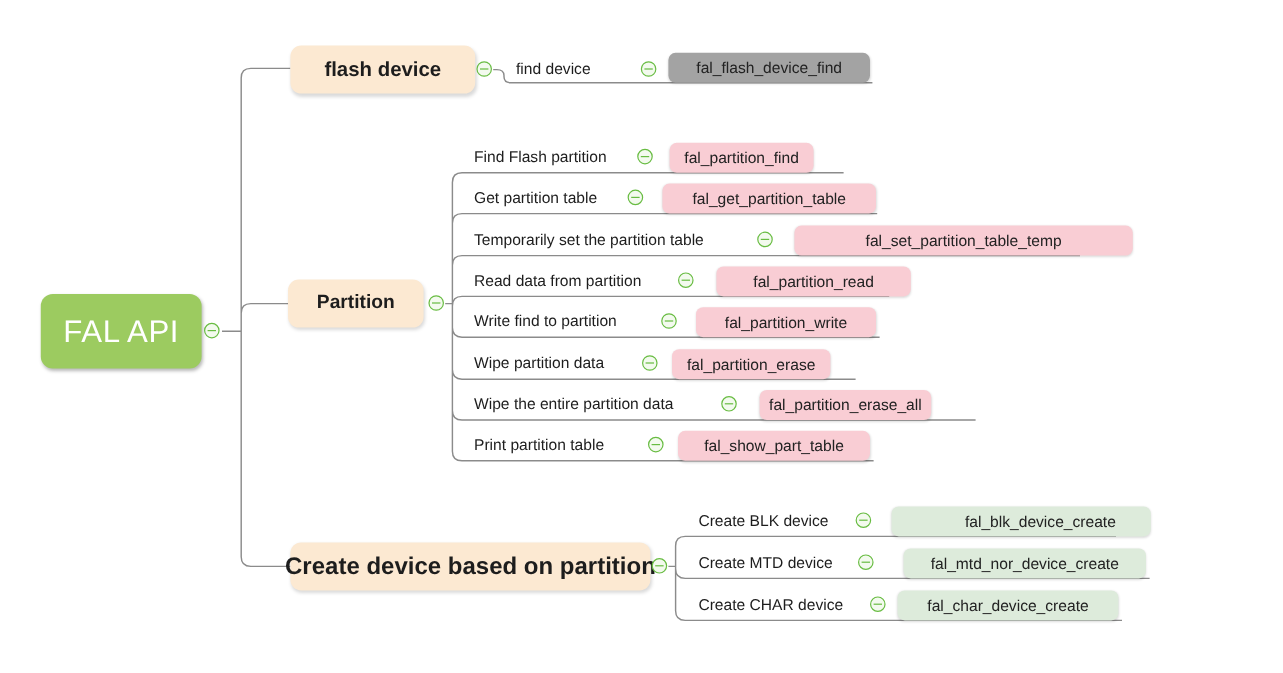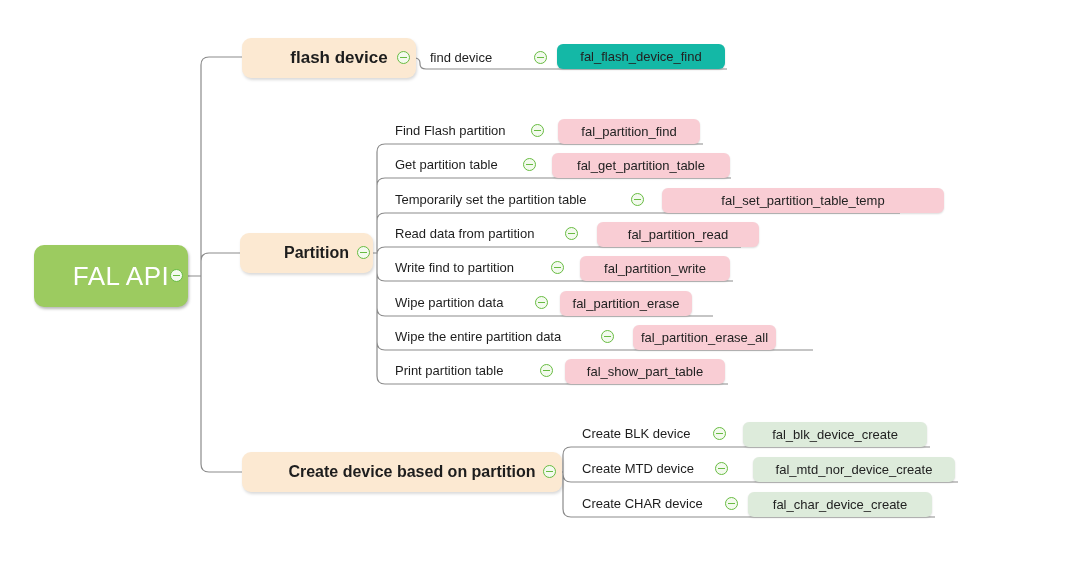--- a/index.html
+++ b/index.html
@@ -5,36 +5,36 @@
   html,body{margin:0;padding:0;background:#fff;}
   #canvas{
     position:relative;width:1069px;height:561px;overflow:hidden;
     font-family:"Liberation Sans","DejaVu Sans",sans-serif;
     color:#1d1d1d;background:#ffffff;
   }
   svg.wires{position:absolute;left:0;top:0;pointer-events:none;}
   .topic{
     position:absolute;display:flex;align-items:center;justify-content:center;
     background:#FCE9D2;border-radius:9px;font-weight:600;color:#1d1d1d;
-    box-shadow:1px 2px 3px rgba(0,0,0,0.15);white-space:nowrap;cursor:pointer;padding-left:20px;
+    box-shadow:1px 2px 3px rgba(0,0,0,0.15);white-space:nowrap;cursor:pointer;
   }
   .root{
     background:#9CCB60;color:#ffffff;font-size:26px;font-weight:500;
     letter-spacing:0.5px;border-radius:10px;box-shadow:1px 2px 3px rgba(0,0,0,0.28);
   }
   .lbl{
     position:absolute;font-size:13px;height:16px;line-height:16px;
     color:#1d1d1d;white-space:nowrap;cursor:pointer;
   }
   .func{
     position:absolute;height:25px;line-height:25px;border-radius:6px;
     font-size:13px;text-align:center;color:#222222;white-space:nowrap;
     box-shadow:0 1px 2px rgba(0,0,0,0.14);cursor:pointer;
   }
-  .f-orange{background:#14b8a6;}
+  .f-orange{background:#a3a3a3;}
   .f-pink{background:#F9CDD4;}
   .f-green{background:#DDEBDB;}
   .micon{
     position:absolute;width:13px;height:13px;box-sizing:border-box;
     border:1.5px solid #68BC42;border-radius:50%;background:#F3FAEE;cursor:pointer;
   }
   .micon::after{
     content:"";position:absolute;left:2px;right:2px;top:50%;margin-top:-1px;
     height:1.5px;background:#68BC42;
   }
@@ -77,21 +77,21 @@
 
   <div class="lbl" style="left:430px;top:50px;">find device</div>
   <div class="micon" style="left:534px;top:51px;"></div>
   <div class="func f-orange" style="left:557px;top:44px;width:168px;">fal_flash_device_find</div>
 
   <div class="topic" style="left:240px;top:233px;width:113px;height:40px;font-size:16px;">Partition</div>
   <div class="micon" style="left:357px;top:246px;"></div>
 
   <div class="lbl" style="left:395px;top:123px;">Find Flash partition</div>
   <div class="micon" style="left:531px;top:124px;"></div>
-  <div class="func f-pink" style="left:558px;top:119px;width:142px;">fal_partition_find</div>
+  <div class="func f-pink" style="left:558px;top:119px;width:120px;">fal_partition_find</div>
 
   <div class="lbl" style="left:395px;top:157px;">Get partition table</div>
   <div class="micon" style="left:523px;top:158px;"></div>
   <div class="func f-pink" style="left:552px;top:153px;width:178px;">fal_get_partition_table</div>
 
   <div class="lbl" style="left:395px;top:192px;">Temporarily set the partition table</div>
   <div class="micon" style="left:631px;top:193px;"></div>
   <div class="func f-pink" style="left:662px;top:188px;width:282px;">fal_set_partition_table_temp</div>
 
   <div class="lbl" style="left:395px;top:226px;">Read data from partition</div>
@@ -107,26 +107,26 @@
   <div class="func f-pink" style="left:560px;top:291px;width:132px;">fal_partition_erase</div>
 
   <div class="lbl" style="left:395px;top:329px;">Wipe the entire partition data</div>
   <div class="micon" style="left:601px;top:330px;"></div>
   <div class="func f-pink" style="left:633px;top:325px;width:143px;">fal_partition_erase_all</div>
 
   <div class="lbl" style="left:395px;top:363px;">Print partition table</div>
   <div class="micon" style="left:540px;top:364px;"></div>
   <div class="func f-pink" style="left:565px;top:359px;width:160px;">fal_show_part_table</div>
 
-  <div class="topic" style="left:242px;top:452px;width:300px;height:40px;font-size:16px;">Create device based on partition</div>
+  <div class="topic" style="left:242px;top:452px;width:300px;height:40px;font-size:20px;">Create device based on partition</div>
   <div class="micon" style="left:543px;top:465px;"></div>
 
   <div class="lbl" style="left:582px;top:426px;">Create BLK device</div>
   <div class="micon" style="left:713px;top:427px;"></div>
-  <div class="func f-green" style="left:743px;top:422px;width:184px;">fal_blk_device_create</div>
+  <div class="func f-green" style="left:743px;top:422px;width:184px;padding-left:32px;">fal_blk_device_create</div>
 
   <div class="lbl" style="left:582px;top:461px;">Create MTD device</div>
   <div class="micon" style="left:715px;top:462px;"></div>
   <div class="func f-green" style="left:753px;top:457px;width:202px;">fal_mtd_nor_device_create</div>
 
   <div class="lbl" style="left:582px;top:496px;">Create CHAR device</div>
   <div class="micon" style="left:725px;top:497px;"></div>
   <div class="func f-green" style="left:748px;top:492px;width:184px;">fal_char_device_create</div>
 
 </div>

